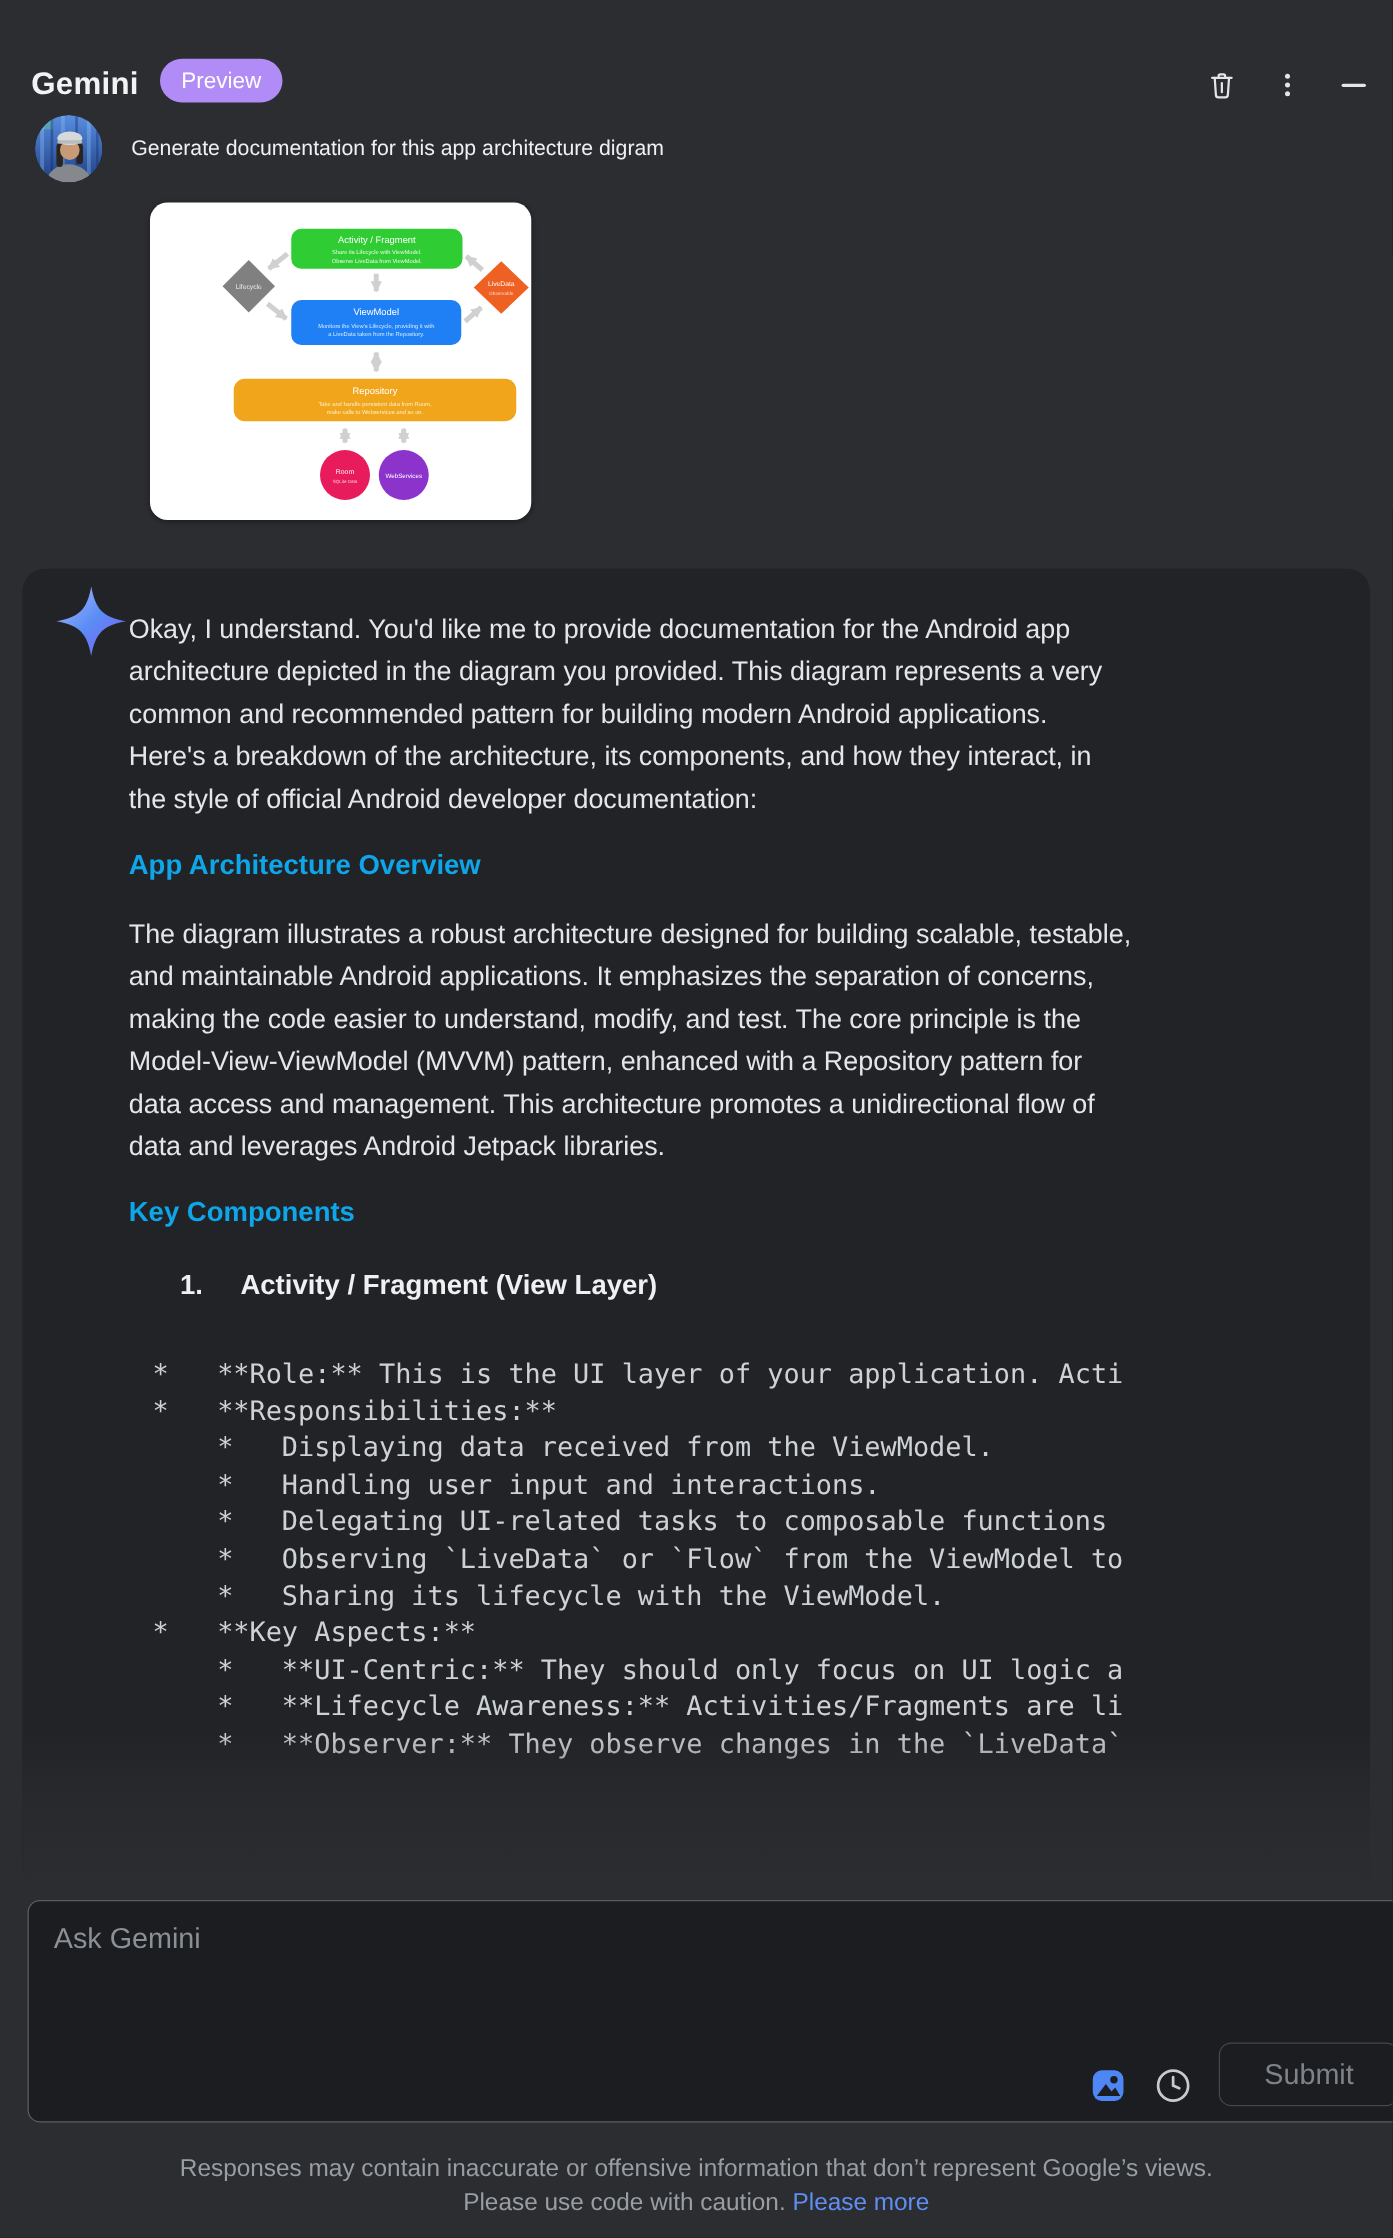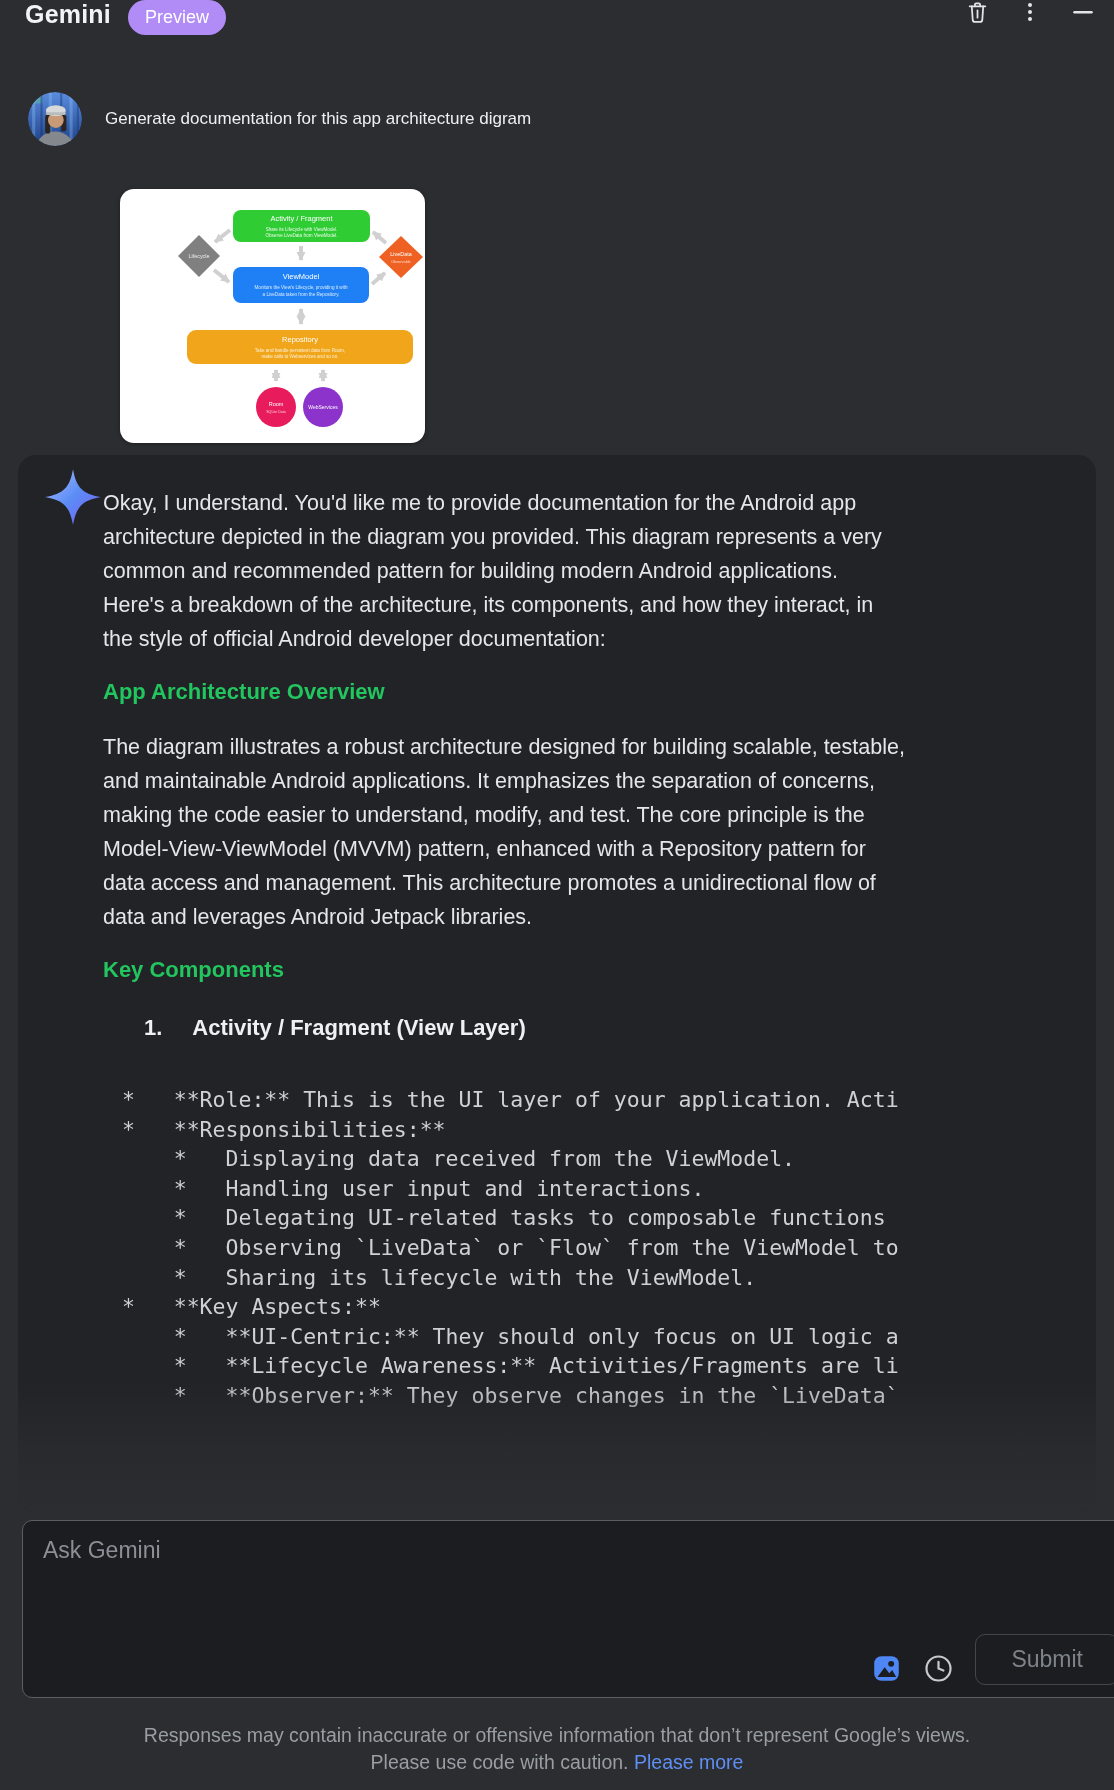--- a/index.html
+++ b/index.html
@@ -3,40 +3,40 @@
 <meta charset="utf-8">
 <style>
   html,body{margin:0;padding:0;}
   body{
     width:1114px;height:1790px;position:relative;overflow:hidden;
     background:#2b2d30;color:#e4e6e9;
     font-family:"Liberation Sans",sans-serif;
   }
   
   .titlebar{position:absolute;top:0;left:0;right:0;height:82px;
-    display:flex;align-items:flex-start;padding:0 18px 0 25px;box-sizing:border-box;}
+    display:flex;align-items:flex-end;padding:0 18px 0 25px;box-sizing:border-box;}
   .app-title{font-size:25px;font-weight:bold;color:#f1f3f4;letter-spacing:.2px;}
   .badge{margin-left:17px;background:#b18cf7;color:#ffffff;font-size:18px;
     padding:7px 17px;border-radius:22px;}
   .header-actions{margin-left:auto;display:flex;align-items:center;gap:27px;}
   .icon-btn{background:none;border:none;padding:0;cursor:pointer;width:26px;height:26px;
     display:flex;align-items:center;justify-content:center;}
   
   .user-row{position:absolute;top:92px;left:28px;display:flex;align-items:center;gap:23px;}
   .avatar{width:54px;height:54px;border-radius:50%;overflow:hidden;flex:none;}
   .user-text{font-size:17px;color:#eef0f2;}
-  .attachment-card{position:absolute;left:120px;top:189px;width:305px;height:254px;
+  .attachment-card{position:absolute;left:120px;top:162px;width:305px;height:254px;
     background:#ffffff;border-radius:14px;box-shadow:0 1px 4px rgba(0,0,0,.35);cursor:pointer;}
   
   .response-panel{position:absolute;left:18px;right:18px;top:455px;height:1057px;
     background:#212327;border-radius:18px;overflow:hidden;}
   .sparkle{position:absolute;left:26px;top:13px;width:58px;height:58px;}
   .response-content{padding:31px 0 0 85px;width:802px;}
   .response-content p{margin:0;font-size:21.5px;line-height:34px;color:#e4e6e9;}
-  .response-content h3{margin:21px 0 0;font-size:22px;line-height:30px;font-weight:bold;color:#22c55e;}
+  .response-content h3{margin:21px 0 0;font-size:22px;line-height:30px;font-weight:bold;color:#0ea5e9;}
   .response-content h3 + p{margin-top:23px;}
   .olitem{margin:28px 0 0 41px;display:flex;gap:30px;font-size:22px;line-height:30px;font-weight:bold;color:#eef0f2;}
   .md-block{margin:42px 0 0 6px;font-family:"DejaVu Sans Mono",monospace;
     font-size:21.5px;line-height:29.6px;color:#ced2d6;}
   .md-block div{white-space:pre;}
   .fade{position:absolute;left:0;right:0;bottom:0;height:130px;pointer-events:none;
     background:linear-gradient(180deg,rgba(43,45,48,0) 0%,rgba(43,45,48,.72) 55%,#2b2d30 100%);}
   
   .composer{position:absolute;left:22px;top:1520px;width:1112px;height:178px;box-sizing:border-box;
     background:#1b1d20;border:1px solid #5a5e64;border-radius:10px;}

